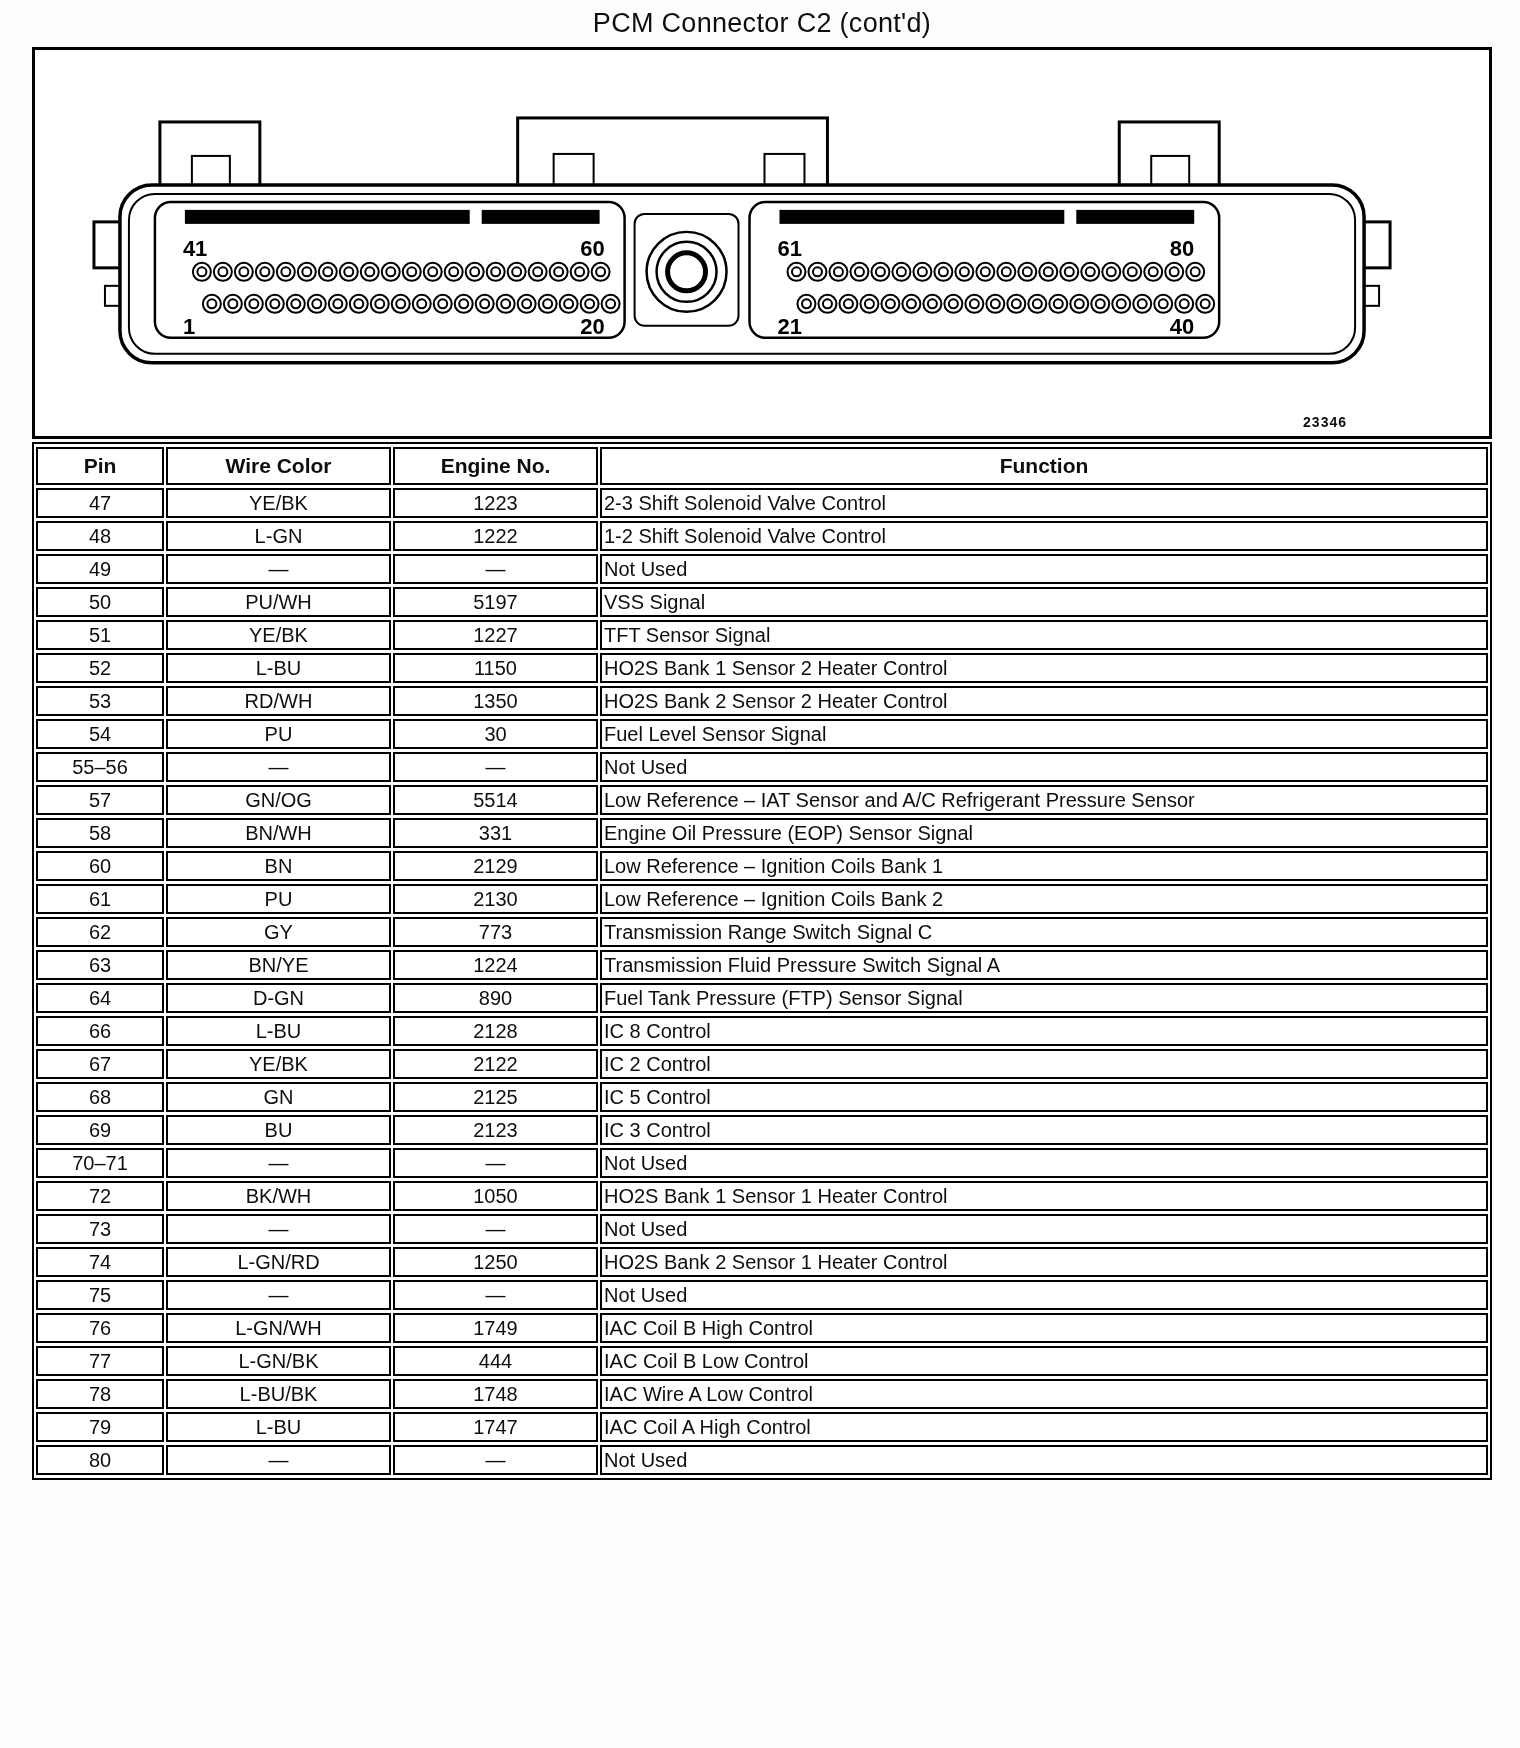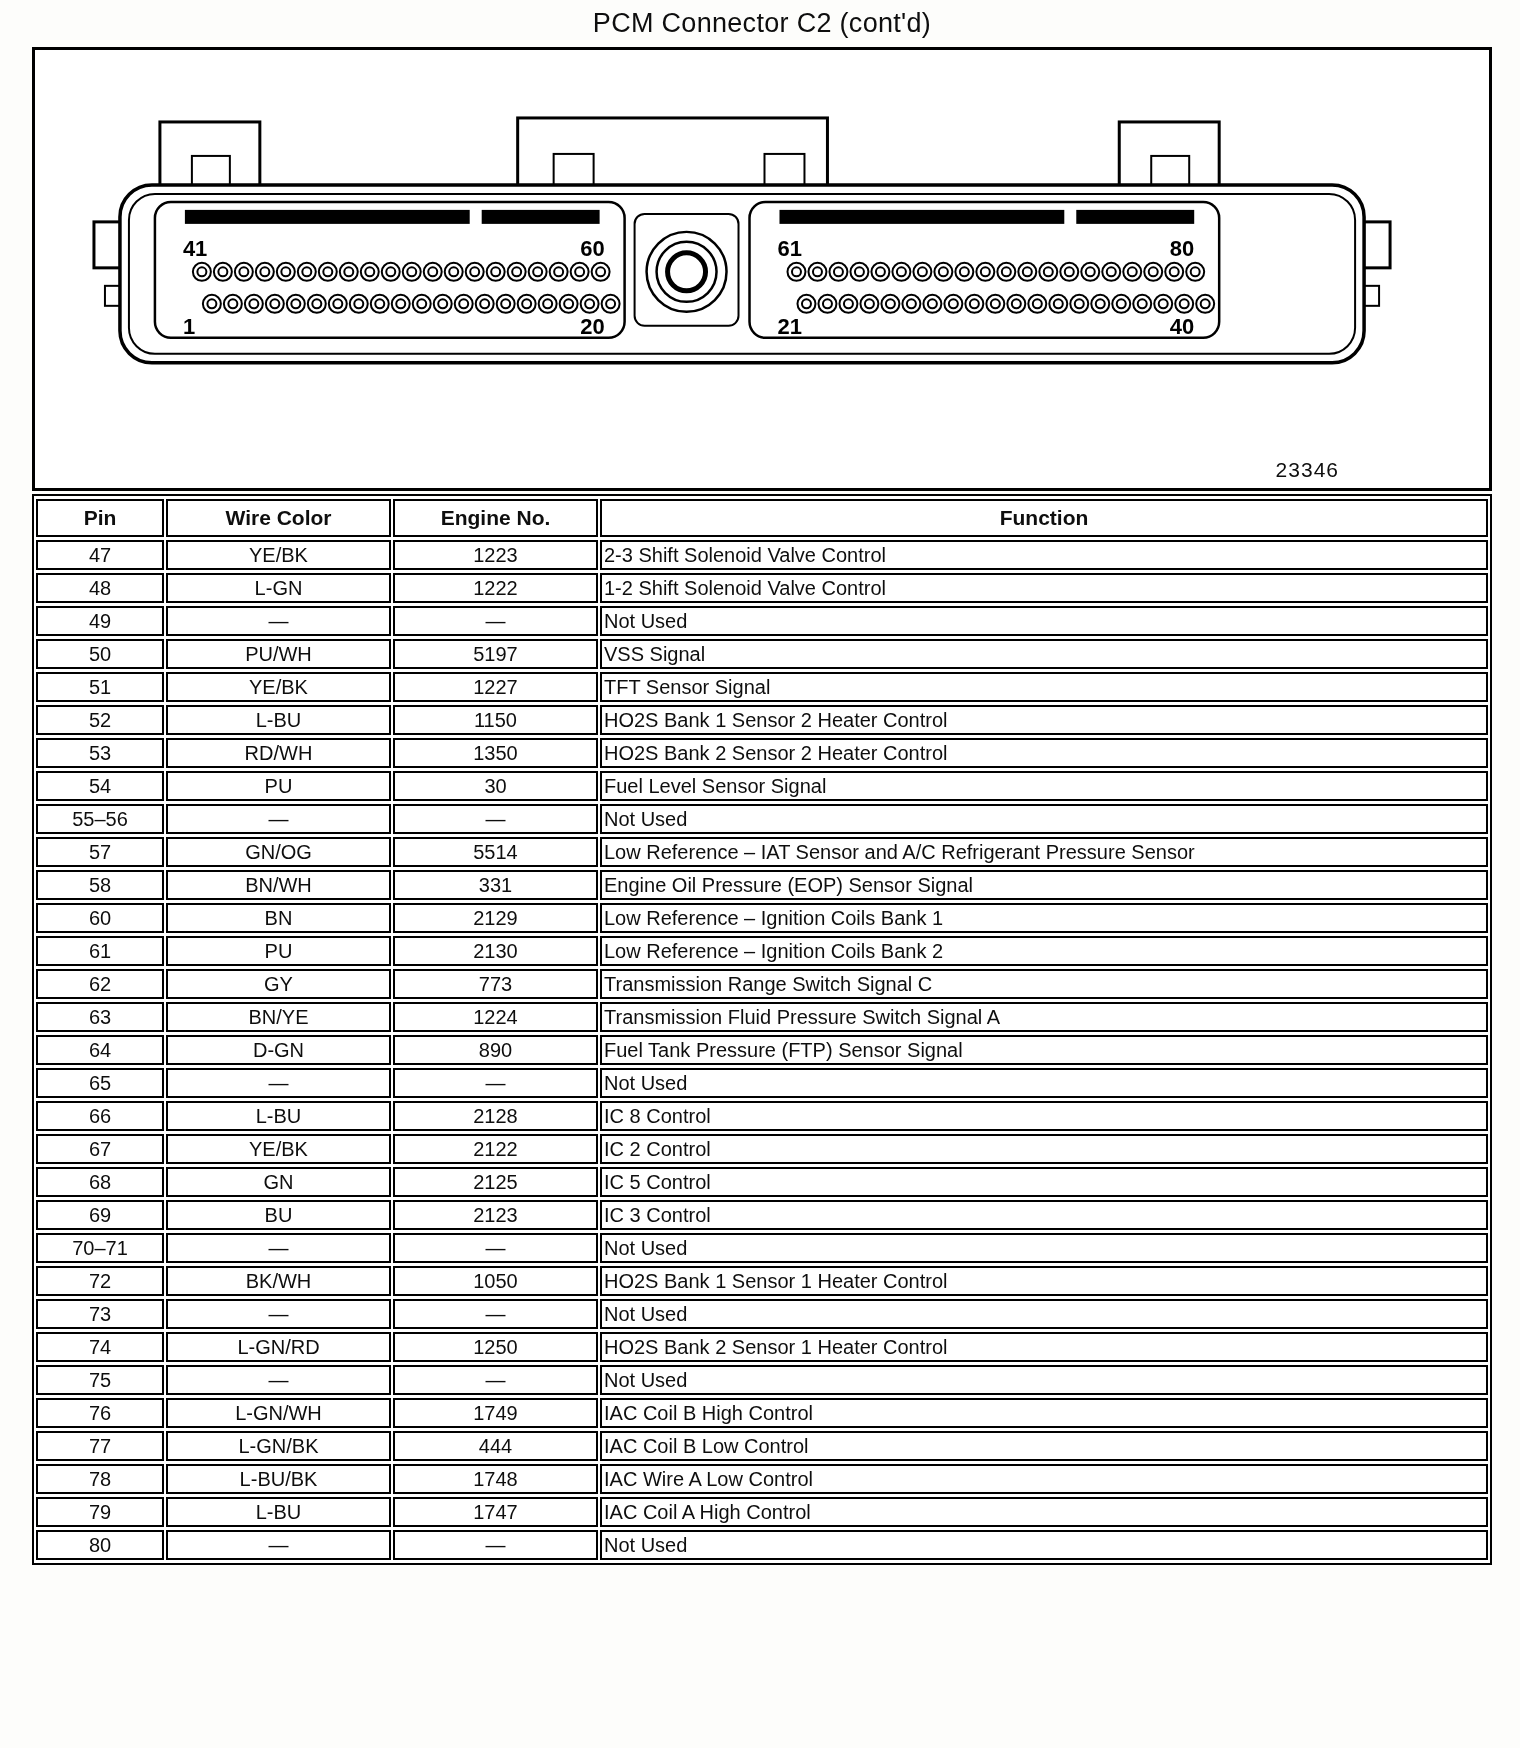--- a/index.html
+++ b/index.html
@@ -17,31 +17,32 @@
     text-align: center;
     font-size: 27px;
     font-weight: normal;
     margin: 2px 0 8px 0;
     letter-spacing: 0.3px;
   }
 
   .figure-box {
     position: relative;
     border: 3px solid #000;
-    height: 444px;
+    height: 392px;
     background: #fff;
     overflow: hidden;
   }
   .figure-box svg { display: block; width: 100%; }
   .fig-num {
     position: absolute;
-    right: 150px;
+    right: 142px;
     bottom: 6px;
-    font-size: 21px;
+    font-size: 14px;
     letter-spacing: 1px;
+    font-weight: bold;
   }
 
   table.pinout {
     width: 100%;
     margin-top: 3px;
     border: 2px solid #000;
     border-collapse: separate;
     border-spacing: 2px 3px;
     background: #fff;
   }
@@ -440,26 +441,20 @@
       <td class="fn">Transmission Fluid Pressure Switch Signal A</td>
     </tr>
 
     <tr>
       <td>64</td>
       <td>D-GN</td>
       <td>890</td>
       <td class="fn">Fuel Tank Pressure (FTP) Sensor Signal</td>
     </tr>
 
-    <tr>
-      <td>65</td>
-      <td>—</td>
-      <td>—</td>
-      <td class="fn">Not Used</td>
-    </tr>
 
     <tr>
       <td>66</td>
       <td>L-BU</td>
       <td>2128</td>
       <td class="fn">IC 8 Control</td>
     </tr>
 
     <tr>
       <td>67</td>

